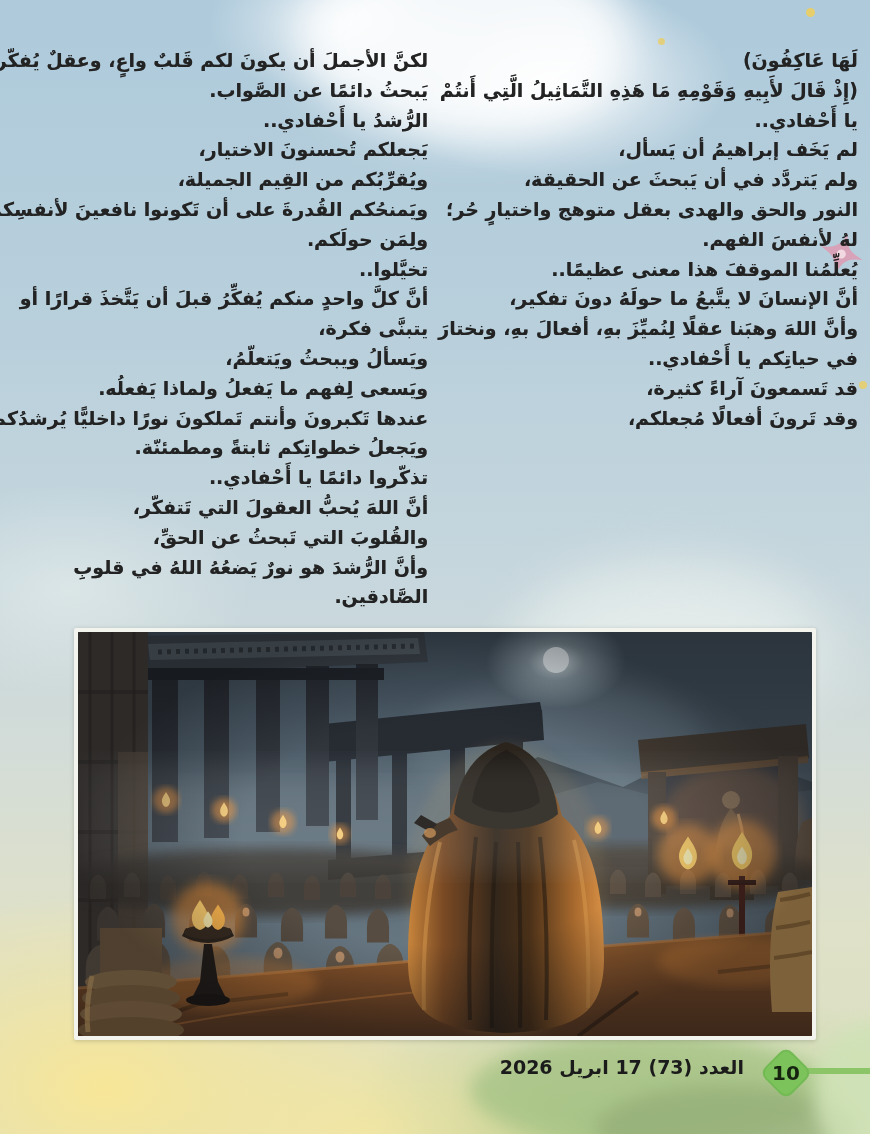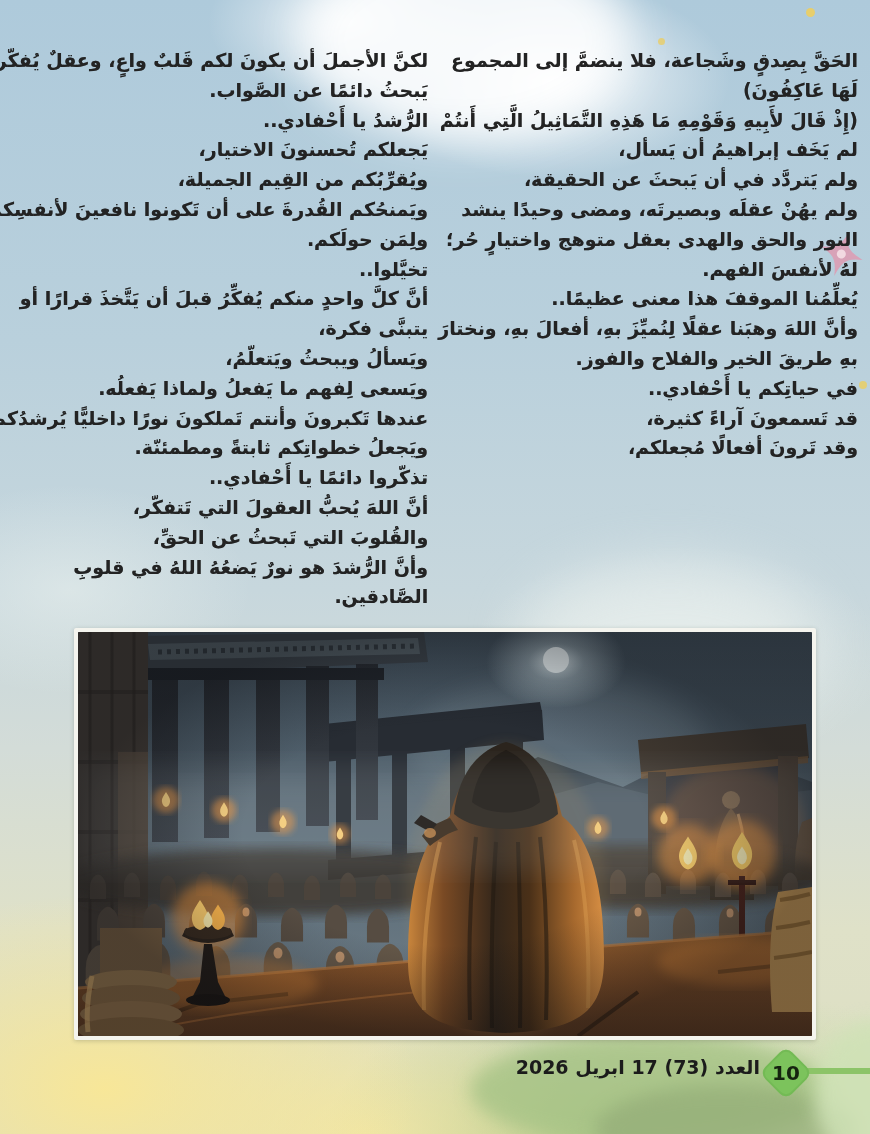--- a/index.html
+++ b/index.html
@@ -62,21 +62,21 @@
     position:absolute; left:767px; top:1054px; width:38px; height:38px;
     background:#7cc35c; border-radius:9px; transform:rotate(45deg);
     box-shadow:inset 0 0 0 2px rgba(110,180,80,.6);
   }
   .page-badge span{
     position:absolute; inset:0; display:flex; align-items:center; justify-content:center;
     transform:rotate(-45deg);
     font-family:"DejaVu Sans", sans-serif; font-weight:bold; font-size:20px; color:#15230f;
   }
   .issue-info{
-    position:absolute; right:110px; top:1056px; direction:rtl;
+    position:absolute; right:126px; top:1056px; direction:rtl;
     font-family:"DejaVu Sans", sans-serif; font-weight:bold; font-size:19px; color:#1b1b1b;
   }
 </style>
 </head>
 <body>
 
 <div class="page">
 
   <div class="blob c1"></div>
   <div class="blob c2"></div>
@@ -89,31 +89,30 @@
   <div class="dot d3"></div>
   <svg class="sparkle-star" viewBox="0 0 50 50">
     <g transform="rotate(18 25 25)">
       <path d="M25,3 C27.5,15 31,19 47,23 C32,26 28,30 25,47 C22,31 18,27 3,23 C17,20 22,16 25,3 Z" fill="#dc9db4" opacity="0.9"></path>
       <circle cx="25" cy="24" r="4.5" fill="#f2d9e1"></circle>
     </g>
   </svg>
 
   <div class="article">
     <div class="col">
-        <div class="text-line">الحَقَّ بِصِدقٍ وشَجاعة، فلا ينضمَّ إلى المجموع</div>
         <div class="text-line">لَهَا عَاكِفُونَ)</div>
         <div class="text-line">(إِذْ قَالَ لأَبِيهِ وَقَوْمِهِ مَا هَذِهِ التَّمَاثِيلُ الَّتِي أَنتُمْ</div>
+        <div class="text-line">يا أَحْفادي..</div>
         <div class="text-line">لم يَخَف إبراهيمُ أن يَسأل،</div>
         <div class="text-line">ولم يَتردَّد في أن يَبحثَ عن الحقيقة،</div>
-        <div class="text-line">ولم يهُنْ عقلَه وبصيرتَه، ومضى وحيدًا ينشد</div>
         <div class="text-line">النور والحق والهدى بعقل متوهج واختيارٍ حُر؛</div>
         <div class="text-line">لهُ لأنفسَ الفهم.</div>
         <div class="text-line">يُعلِّمُنا الموقفَ هذا معنى عظيمًا..</div>
+        <div class="text-line">أنَّ الإنسانَ لا يتَّبعُ ما حولَهُ دونَ تفكير،</div>
         <div class="text-line">وأنَّ اللهَ وهبَنا عقلًا لِنُميِّزَ بهِ، أفعالَ بهِ، ونختارَ</div>
-        <div class="text-line">بهِ طريقَ الخير والفلاح والفوز.</div>
         <div class="text-line">في حياتِكم يا أَحْفادي..</div>
         <div class="text-line">قد تَسمعونَ آراءً كثيرة،</div>
         <div class="text-line">وقد تَرونَ أفعالًا مُجعلكم،</div>
       </div>
     <div class="col">
         <div class="text-line">لكنَّ الأجملَ أن يكونَ لكم قَلبٌ واعٍ، وعقلٌ يُفكّر،</div>
         <div class="text-line">يَبحثُ دائمًا عن الصَّواب.</div>
         <div class="text-line">الرُّشدُ يا أَحْفادي..</div>
         <div class="text-line">يَجعلكم تُحسنونَ الاختيار،</div>
         <div class="text-line">ويُقرِّبُكم من القِيم الجميلة،</div>

